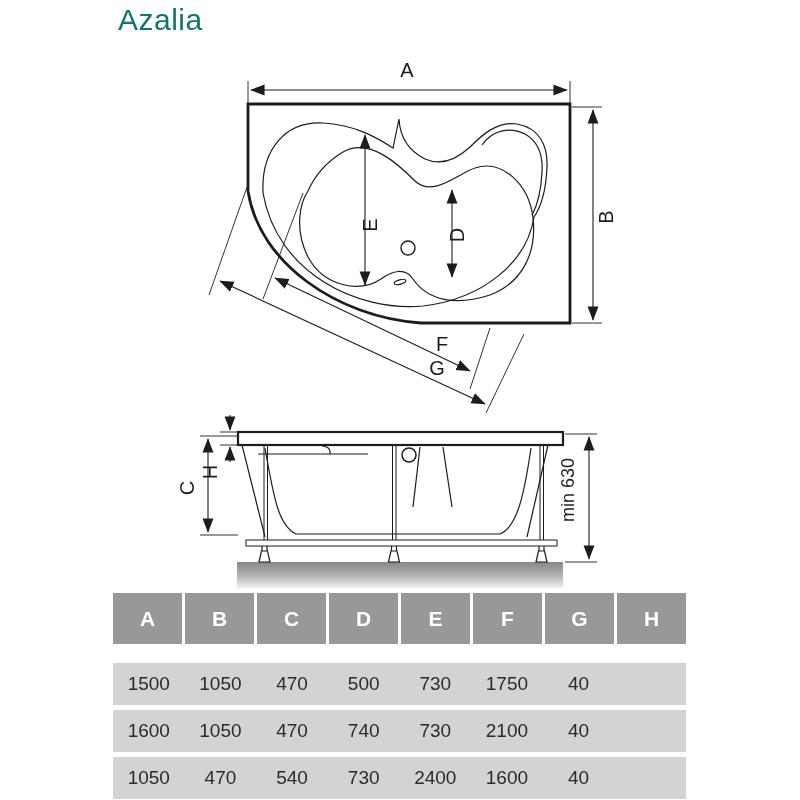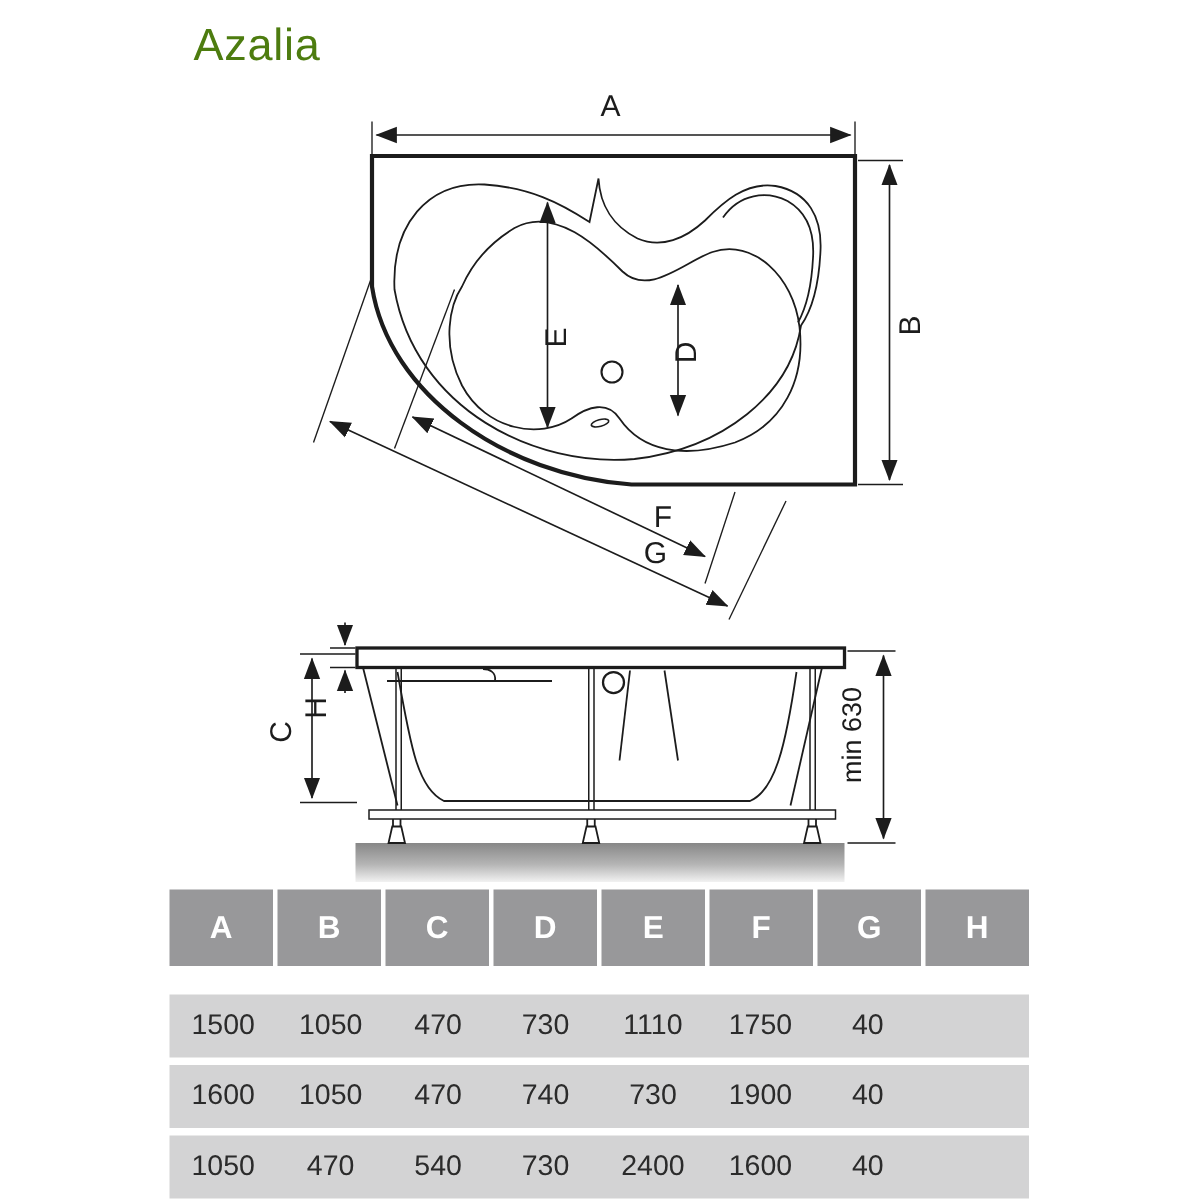--- a/index.html
+++ b/index.html
@@ -1,22 +1,22 @@
 <!DOCTYPE html>
 <html><head>
 <meta charset="utf-8">
 <style>
   html,body{margin:0;padding:0;}
   body{
     width:800px;height:800px;position:relative;background:#ffffff;
     font-family:"Liberation Sans",sans-serif;overflow:hidden;
   }
   .page-title{
-    position:absolute;left:117px;top:2px;margin:12px;
-    font-size:30px;font-weight:400;color:#4d7c0f;letter-spacing:0.5px;
+    position:absolute;left:117px;top:2px;margin:1px;
+    font-size:30px;font-weight:400;color:#0f766e;letter-spacing:0.5px;
   }
   .topview{position:absolute;left:185px;top:55px;}
   .sideview{position:absolute;left:180px;top:400px;}
   svg text{font-family:"Liberation Sans",sans-serif;fill:#1c1c1c;}
   .dimlbl{font-size:20px;}
   .dimlbl-sm{font-size:18px;}
 
   .spec-table{position:absolute;left:113px;top:593px;width:573px;}
   .thead{
     display:grid;grid-template-columns:repeat(8,1fr);gap:3px;height:51px;
@@ -166,32 +166,32 @@
       <div class="th">E</div>
       <div class="th">F</div>
       <div class="th">G</div>
       <div class="th">H</div>
     </div>
   <div class="tbody">
       <div class="tr">
         <div class="td">1500</div>
         <div class="td">1050</div>
         <div class="td">470</div>
+        <div class="td">500</div>
         <div class="td">730</div>
-        <div class="td">1110</div>
         <div class="td">1750</div>
         <div class="td">40</div>
       </div>
       <div class="tr">
         <div class="td">1600</div>
         <div class="td">1050</div>
         <div class="td">470</div>
         <div class="td">740</div>
         <div class="td">730</div>
-        <div class="td">1900</div>
+        <div class="td">2100</div>
         <div class="td">40</div>
       </div>
       <div class="tr">
         <div class="td">1050</div>
         <div class="td">470</div>
         <div class="td">540</div>
         <div class="td">730</div>
         <div class="td">2400</div>
         <div class="td">1600</div>
         <div class="td">40</div>

